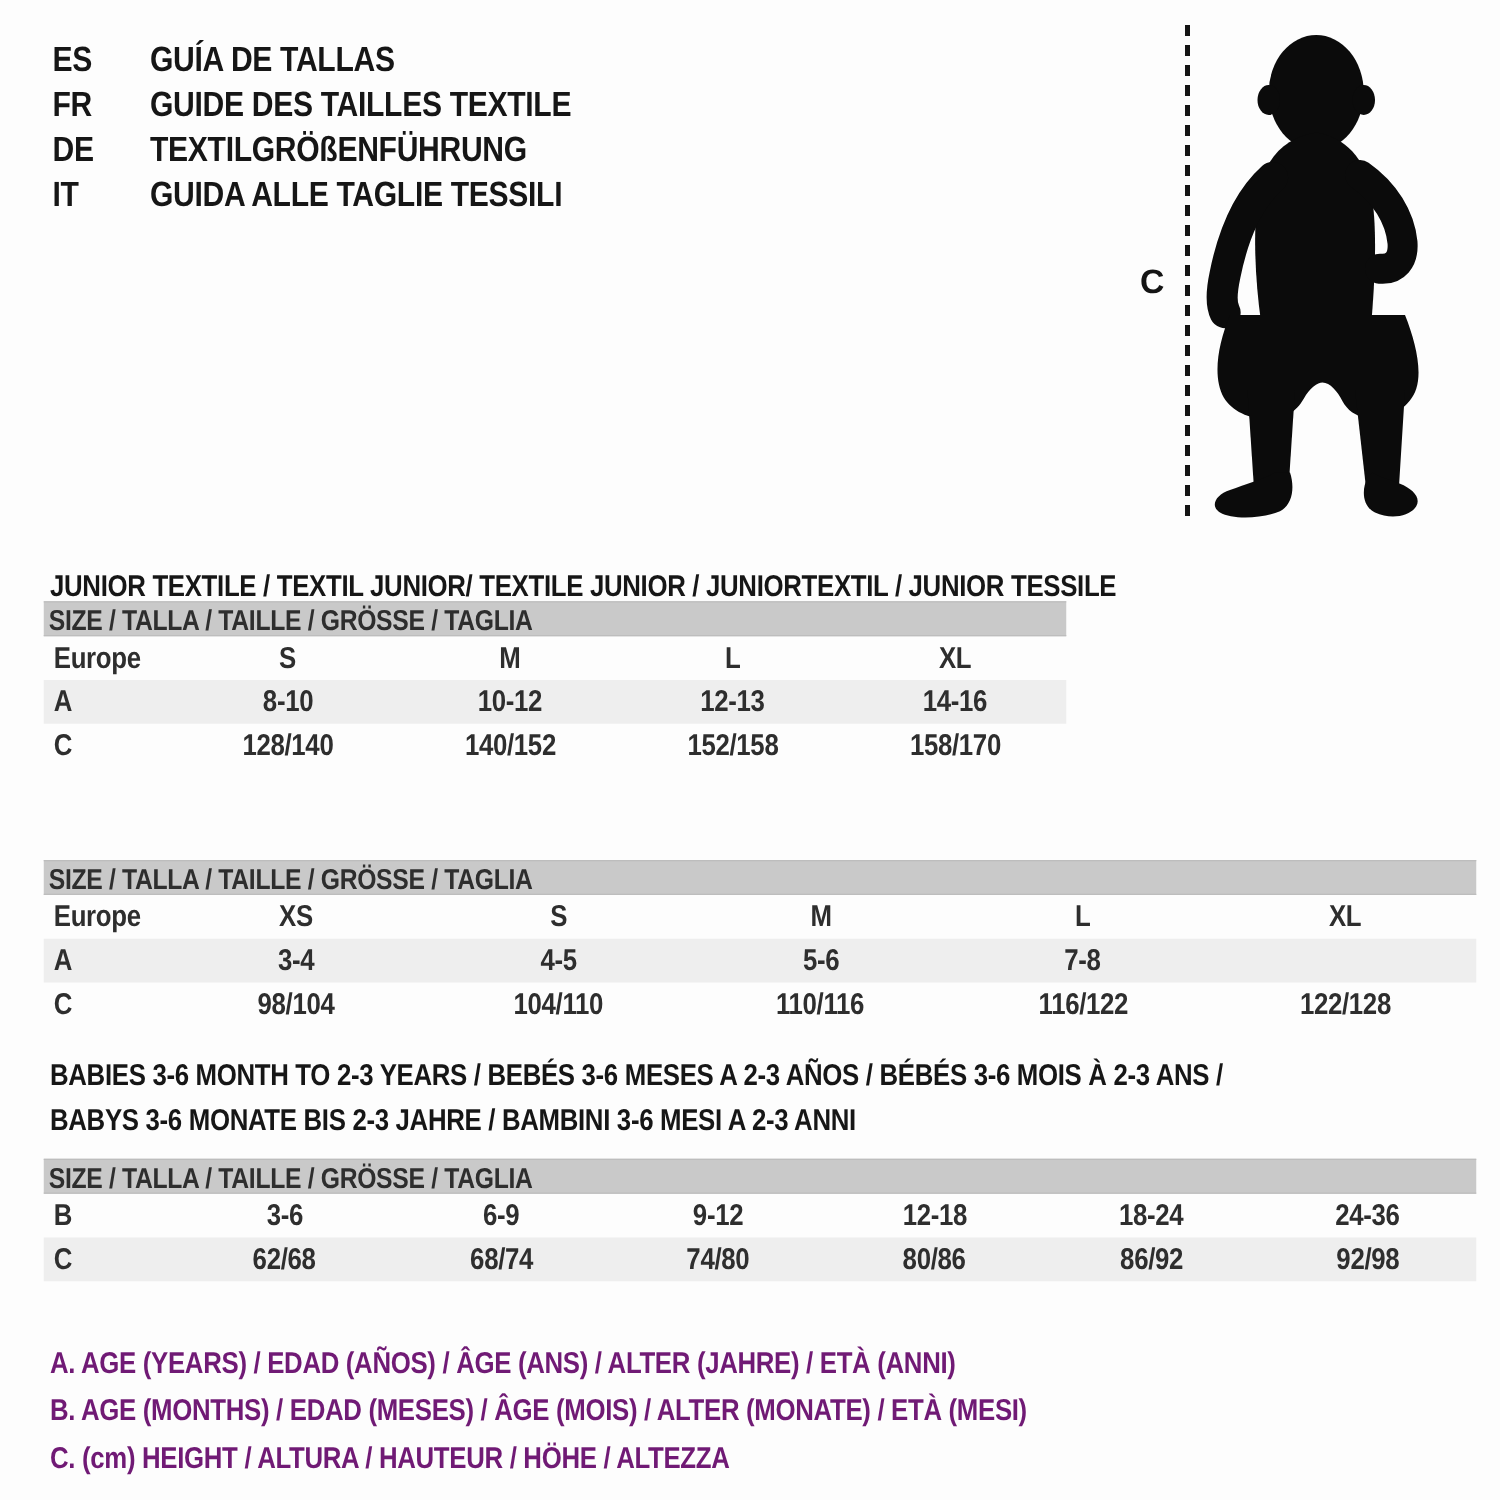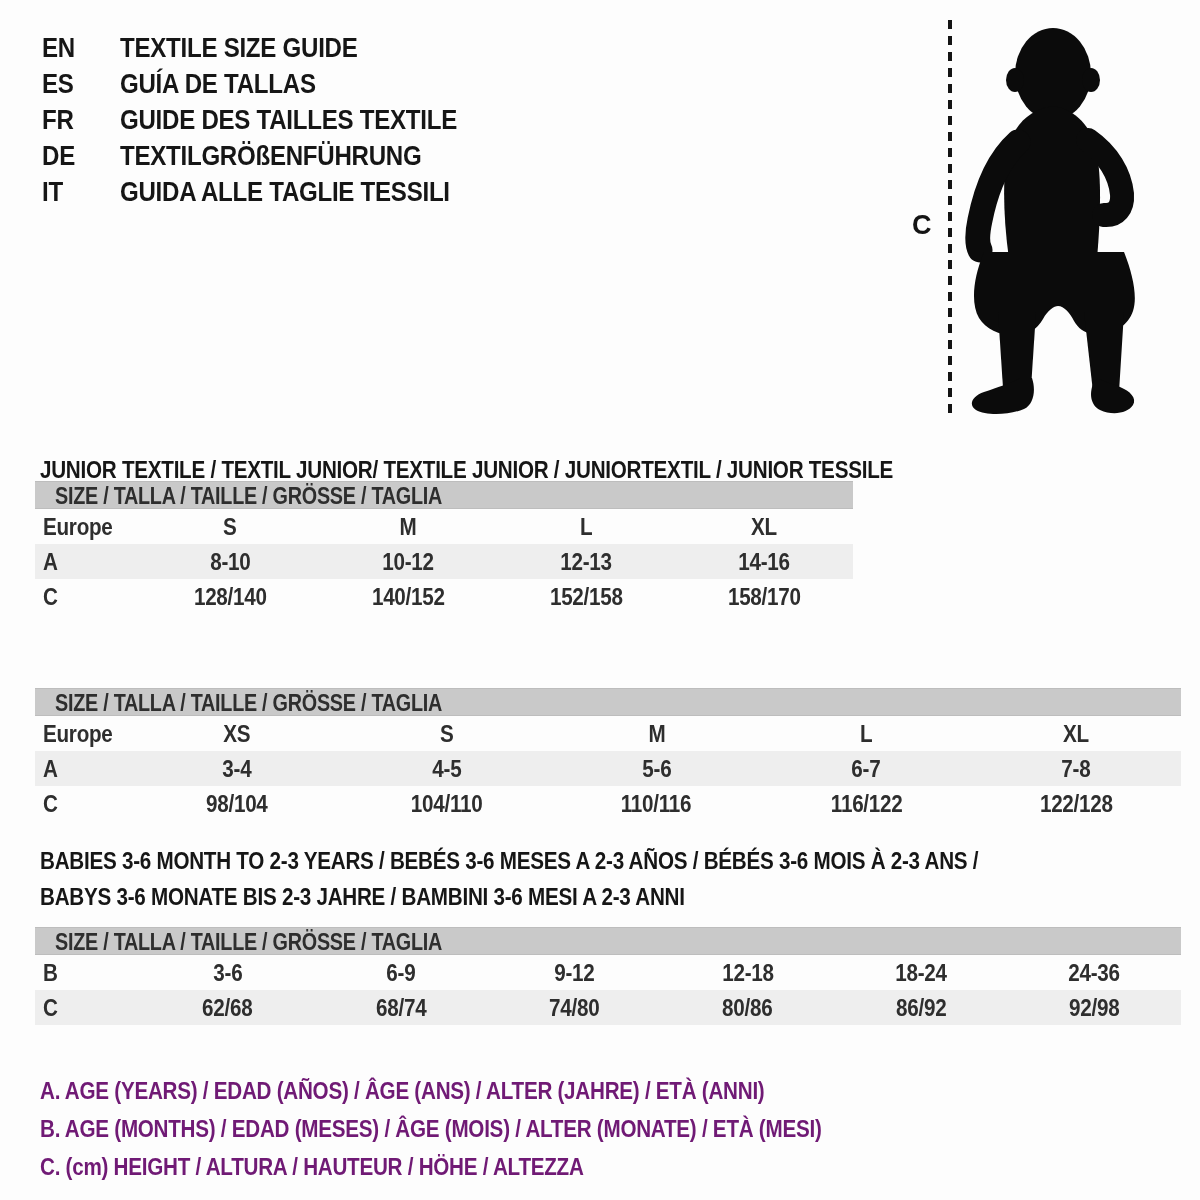--- a/index.html
+++ b/index.html
@@ -27,42 +27,38 @@
     background:repeating-linear-gradient(to bottom,#141414 0 9px,transparent 9px 16px); }
   .measure-label { position:absolute; left:912px; top:210px; font-size:27px; font-weight:700; color:#141414; }
   .silhouette { position:absolute; left:956px; top:14px; width:185px; height:410px; }
 
   
   .sec-title { position:absolute; left:40px; font-size:24px; font-weight:700; color:#161616; line-height:30px; }
   .sub { font-size:15px; position:relative; top:3px; letter-spacing:0; }
 
   
   .size-table { position:absolute; left:35px; }
-  .band { height:28px; line-height:28px; background:#c9c9c9; padding-left:20px;
+  .band { height:28px; line-height:28px; background:#c9c9c9; padding-left:4px;
           font-size:23px; font-weight:700; color:#2e2e2e;
           border-top:1px solid #bdbdbd; border-bottom:1px solid #bdbdbd; }
   .trow { display:grid; height:35px; line-height:35px; font-size:24px; font-weight:700; color:#2e2e2e; }
   .trow.shade { background:#eeeeee; }
   .cell.label { text-align:left; padding-left:8px; }
   .cell.val { text-align:center; }
 
   
   .footnotes { position:absolute; left:40px; top:1072px; }
   .footnote { height:38px; line-height:38px; font-size:24px; font-weight:700; color:#701a75; }
 </style>
 </head>
 <body>
 
 <div class="stage">
 
   <div class="lang-block">
-    <div class="lang-row">
-      <span><span class="cx cl">EN</span></span>
-      <span><span class="cx cl">TEXTILE SIZE GUIDE</span></span>
-    </div>
     <div class="lang-row">
       <span><span class="cx cl">ES</span></span>
       <span><span class="cx cl">GUÍA DE TALLAS</span></span>
     </div>
     <div class="lang-row">
       <span><span class="cx cl">FR</span></span>
       <span><span class="cx cl">GUIDE DES TAILLES TEXTILE</span></span>
     </div>
     <div class="lang-row">
       <span><span class="cx cl">DE</span></span>
@@ -135,21 +131,20 @@
           <div class="cell val"><span class="cx">S</span></div>
           <div class="cell val"><span class="cx">M</span></div>
           <div class="cell val"><span class="cx">L</span></div>
           <div class="cell val"><span class="cx">XL</span></div>
         </div>
         <div class="trow shade" style="grid-template-columns: 97px repeat(5, 1fr);">
           <div class="cell label"><span class="cx cl">A</span></div>
           <div class="cell val"><span class="cx">3-4</span></div>
           <div class="cell val"><span class="cx">4-5</span></div>
           <div class="cell val"><span class="cx">5-6</span></div>
-          <div class="cell val"><span class="cx">6-7</span></div>
           <div class="cell val"><span class="cx">7-8</span></div>
         </div>
         <div class="trow" style="grid-template-columns: 97px repeat(5, 1fr);">
           <div class="cell label"><span class="cx cl">C</span></div>
           <div class="cell val"><span class="cx">98/104</span></div>
           <div class="cell val"><span class="cx">104/110</span></div>
           <div class="cell val"><span class="cx">110/116</span></div>
           <div class="cell val"><span class="cx">116/122</span></div>
           <div class="cell val"><span class="cx">122/128</span></div>
         </div>

